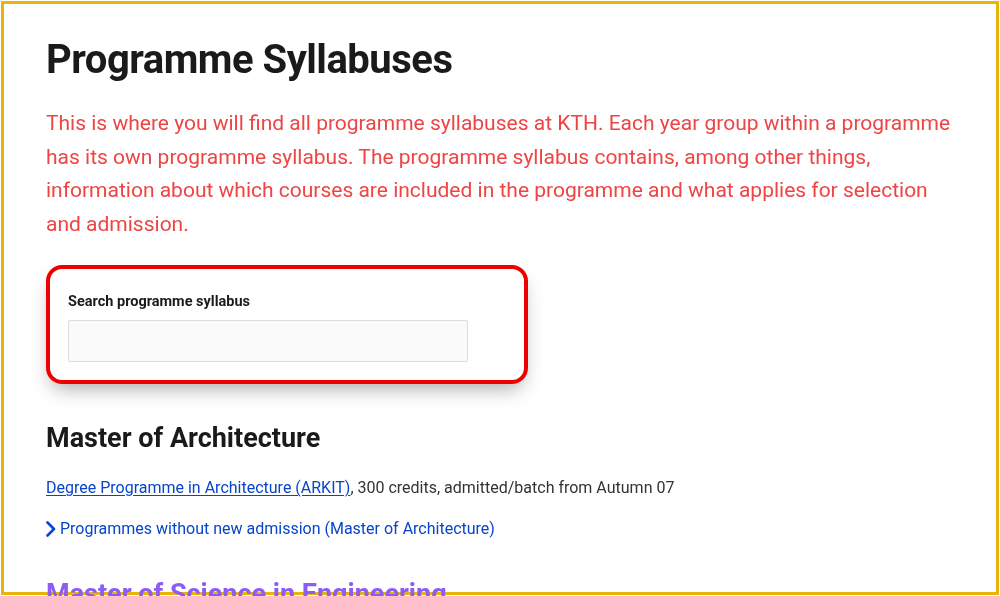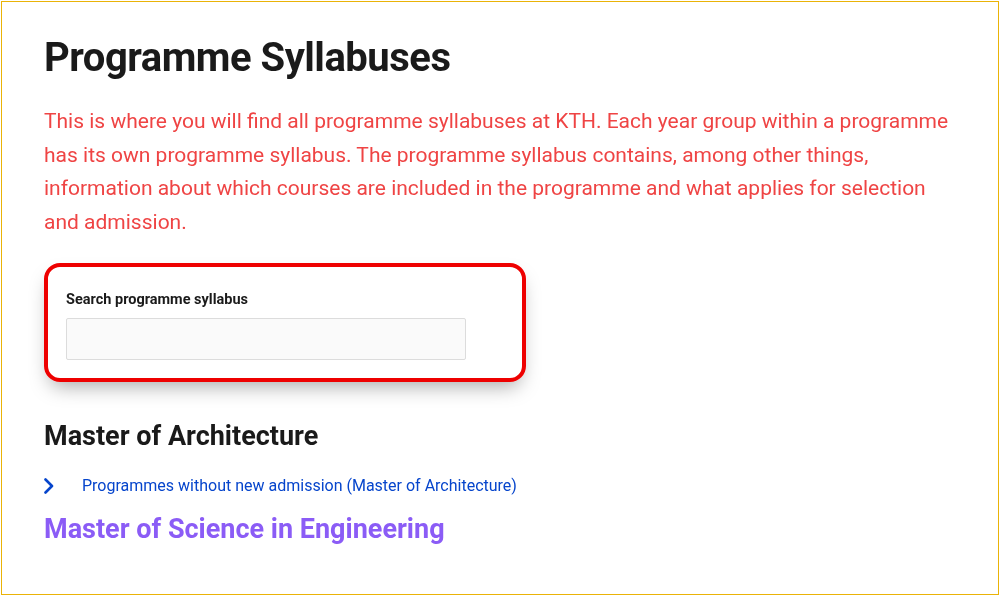--- a/index.html
+++ b/index.html
@@ -9,21 +9,21 @@
     }
     body {
       font-family: -apple-system, BlinkMacSystemFont, "Segoe UI", Roboto, Helvetica, Arial, sans-serif;
       background: #fff;
       color: #000;
       width: 1000px;
       height: 596px;
       overflow: hidden;
     }
     .page-container {
-      border: 1px solid #eab308;
+      border: 3px solid #eab308;
       width: 998px;
       height: 594px;
       margin: 1px;
       padding: 32px 42px 0 42px;
     }
     .main-title {
       font-size: 40px;
       font-weight: 700;
       color: #1a1a1a;
       letter-spacing: -0.5px;
@@ -71,23 +71,23 @@
       margin-bottom: 22px;
     }
     .link-line a {
       color: #0645cc;
       text-decoration: underline;
       text-underline-offset: 2px;
     }
     .expand-line {
       display: flex;
       align-items: center;
-      gap: 28px;
+      gap: 4px;
       font-size: 16px;
-      margin-bottom: 18px;
+      margin-bottom: 40px;
     }
     .expand-line .chev {
       color: #0645cc;
       display: inline-flex;
       align-items: center;
     }
     .expand-line .exp-link {
       color: #0645cc;
       text-decoration: none;
     }
@@ -106,20 +106,23 @@
 
   <p class="intro-text">This is where you will find all programme syllabuses at KTH. Each year group within a programme has its own programme syllabus. The programme syllabus contains, among other things, information about which courses are included in the programme and what applies for selection and admission.</p>
 
   <div class="search-box">
     <label class="search-label">Search programme syllabus</label>
     <input type="text" class="search-input" value="" style="">
   </div>
 
   <h2 class="section-title">Master of Architecture</h2>
 
+  <p class="link-line">
+    <a href="#">Degree Programme in Architecture (ARKIT)</a><span>, 300 credits, admitted/batch from Autumn 07</span>
+  </p>
 
   <div class="expand-line">
     <span class="chev">
       <svg width="10" height="16" viewBox="0 0 10 16" fill="none">
         <path d="M1.5 1.5 L8 8 L1.5 14.5" stroke="#0645cc" stroke-width="2.6" stroke-linecap="round" stroke-linejoin="round"></path>
       </svg>
     </span>
     <a href="#" class="exp-link">Programmes without new admission (Master of Architecture)</a>
   </div>
 

